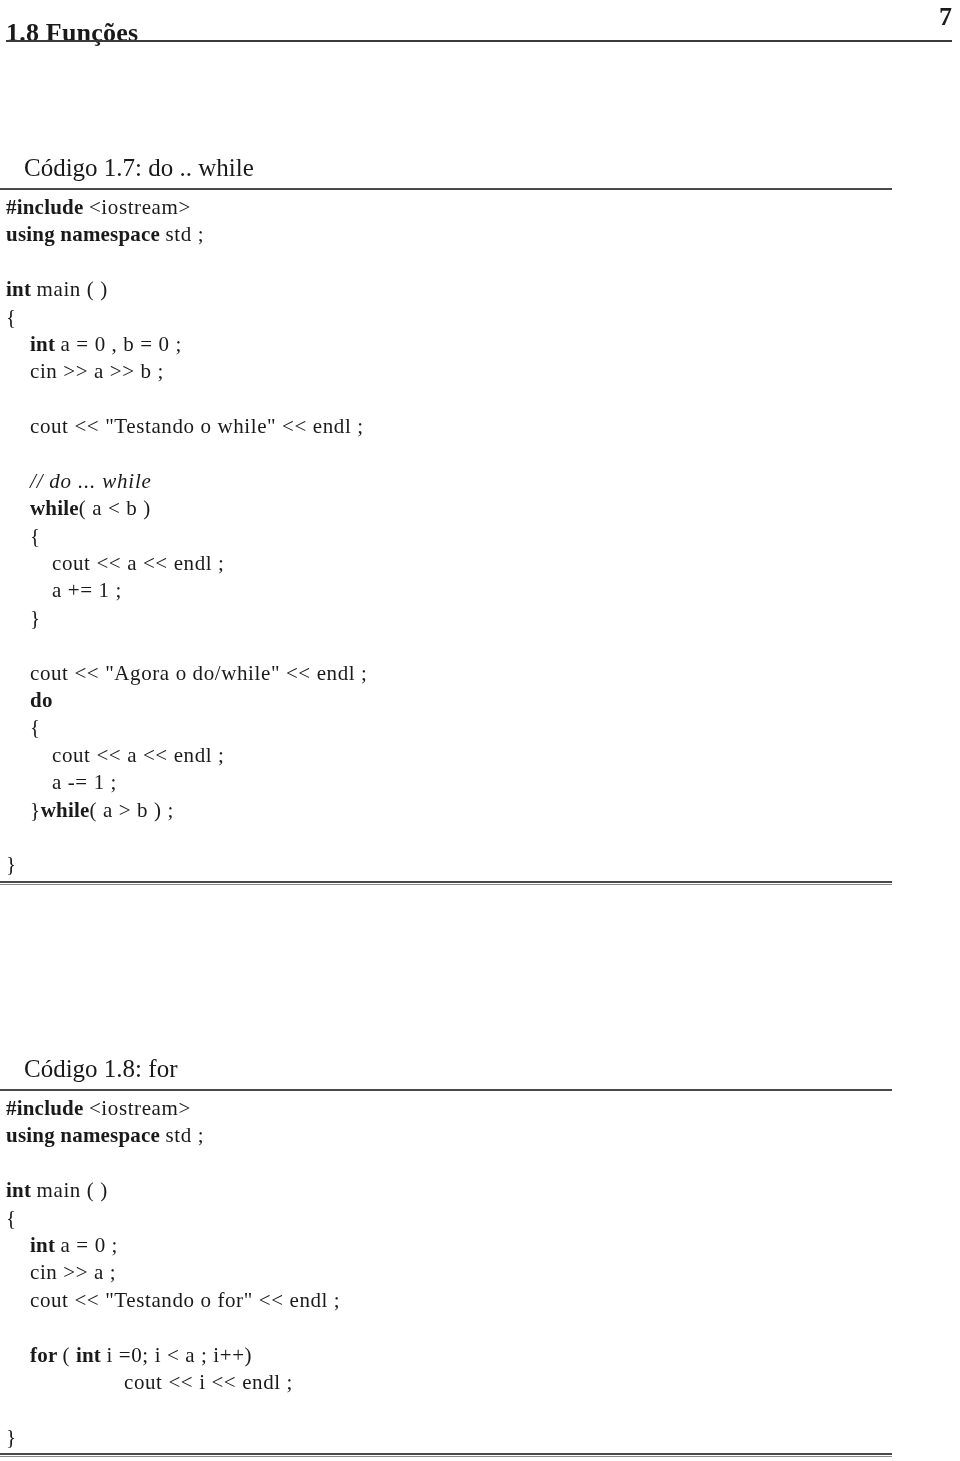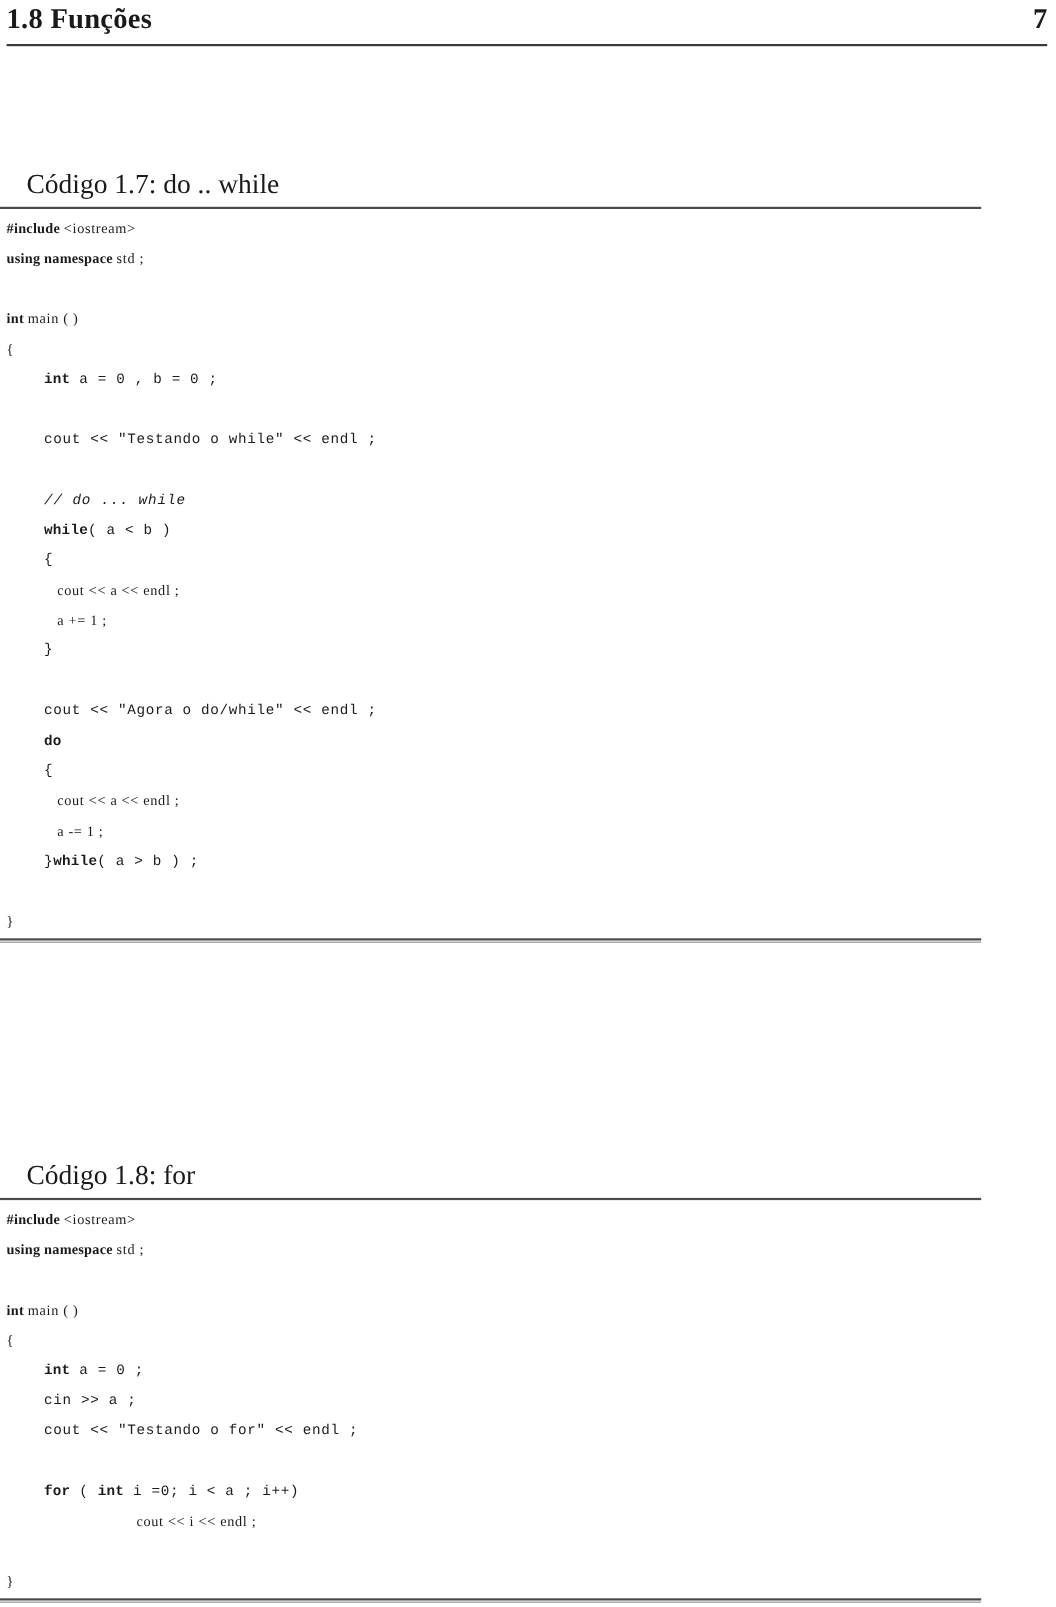--- a/index.html
+++ b/index.html
@@ -20,21 +20,21 @@
   .page-header {
     position: absolute;
     left: 6px;
     top: 2px;
     width: 946px;
     height: 40px;
   }
   .page-header .hdr-title {
     position: absolute;
     left: 0;
-    top: 0;
+    top: 16px;
     font-size: 26px;
     font-weight: bold;
     letter-spacing: 0.2px;
     white-space: nowrap;
   }
   .page-header .hdr-pageno {
     position: absolute;
     right: 0;
     top: 0;
     font-size: 26px;
@@ -83,39 +83,39 @@
     box-sizing: border-box;
   }
 
   
   .code {
     padding: 4px 0 2px 0;
   }
   .code-line {
     height: 27.4px;
     line-height: 27.4px;
-    font-size: 13px;
+    font-size: 21px;
     white-space: pre;
     letter-spacing: 0.6px;
     padding-left: 6px;
   }
   .code-line.blank { }
   .kw {
     font-weight: bold;
     letter-spacing: 0.2px;
   }
   .cmt {
     font-style: italic;
     letter-spacing: 0.8px;
     margin-top: 46px;
   }
   .op { letter-spacing: 0.6px; }
 
   
-  .i1 { padding-left: 40px; font-family: Liberation Mono, monospace; }
+  .i1 { padding-left: 30px; }
   .i2 { padding-left: 52px; }
   .i3 { padding-left: 124px; }
 
   #listing-1 { top: 152px; }
   #listing-2 { top: 1053px; }
 </style>
 </head>
 <body>
 
 <div class="page-header">
@@ -129,20 +129,21 @@
     <span class="caption-inner">Código 1.7: do .. while</span>
   </div>
   <div class="rule-top"></div>
   <div class="code">
       <div class="code-line"><span class="kw">#include </span><span class="op">&lt;iostream&gt;</span></div>
       <div class="code-line"><span class="kw">using namespace </span><span class="op">std ;</span></div>
       <div class="code-line blank">&nbsp;</div>
       <div class="code-line"><span class="kw">int </span><span class="op">main ( )</span></div>
       <div class="code-line"><span class="op">{</span></div>
       <div class="code-line i1"><span class="kw">int </span><span class="op">a = 0 , b = 0 ;</span></div>
+      <div class="code-line i1"><span class="op">cin &gt;&gt; a &gt;&gt; b ;</span></div>
       <div class="code-line blank">&nbsp;</div>
       <div class="code-line i1"><span class="op">cout &lt;&lt; "Testando o while" &lt;&lt; endl ;</span></div>
       <div class="code-line blank">&nbsp;</div>
       <div class="code-line i1"><span class="cmt">// do ... while</span></div>
       <div class="code-line i1"><span class="kw">while</span><span class="op">( a &lt; b )</span></div>
       <div class="code-line i1"><span class="op">{</span></div>
       <div class="code-line i2"><span class="op">cout &lt;&lt; a &lt;&lt; endl ;</span></div>
       <div class="code-line i2"><span class="op">a += 1 ;</span></div>
       <div class="code-line i1"><span class="op">}</span></div>
       <div class="code-line blank">&nbsp;</div>

